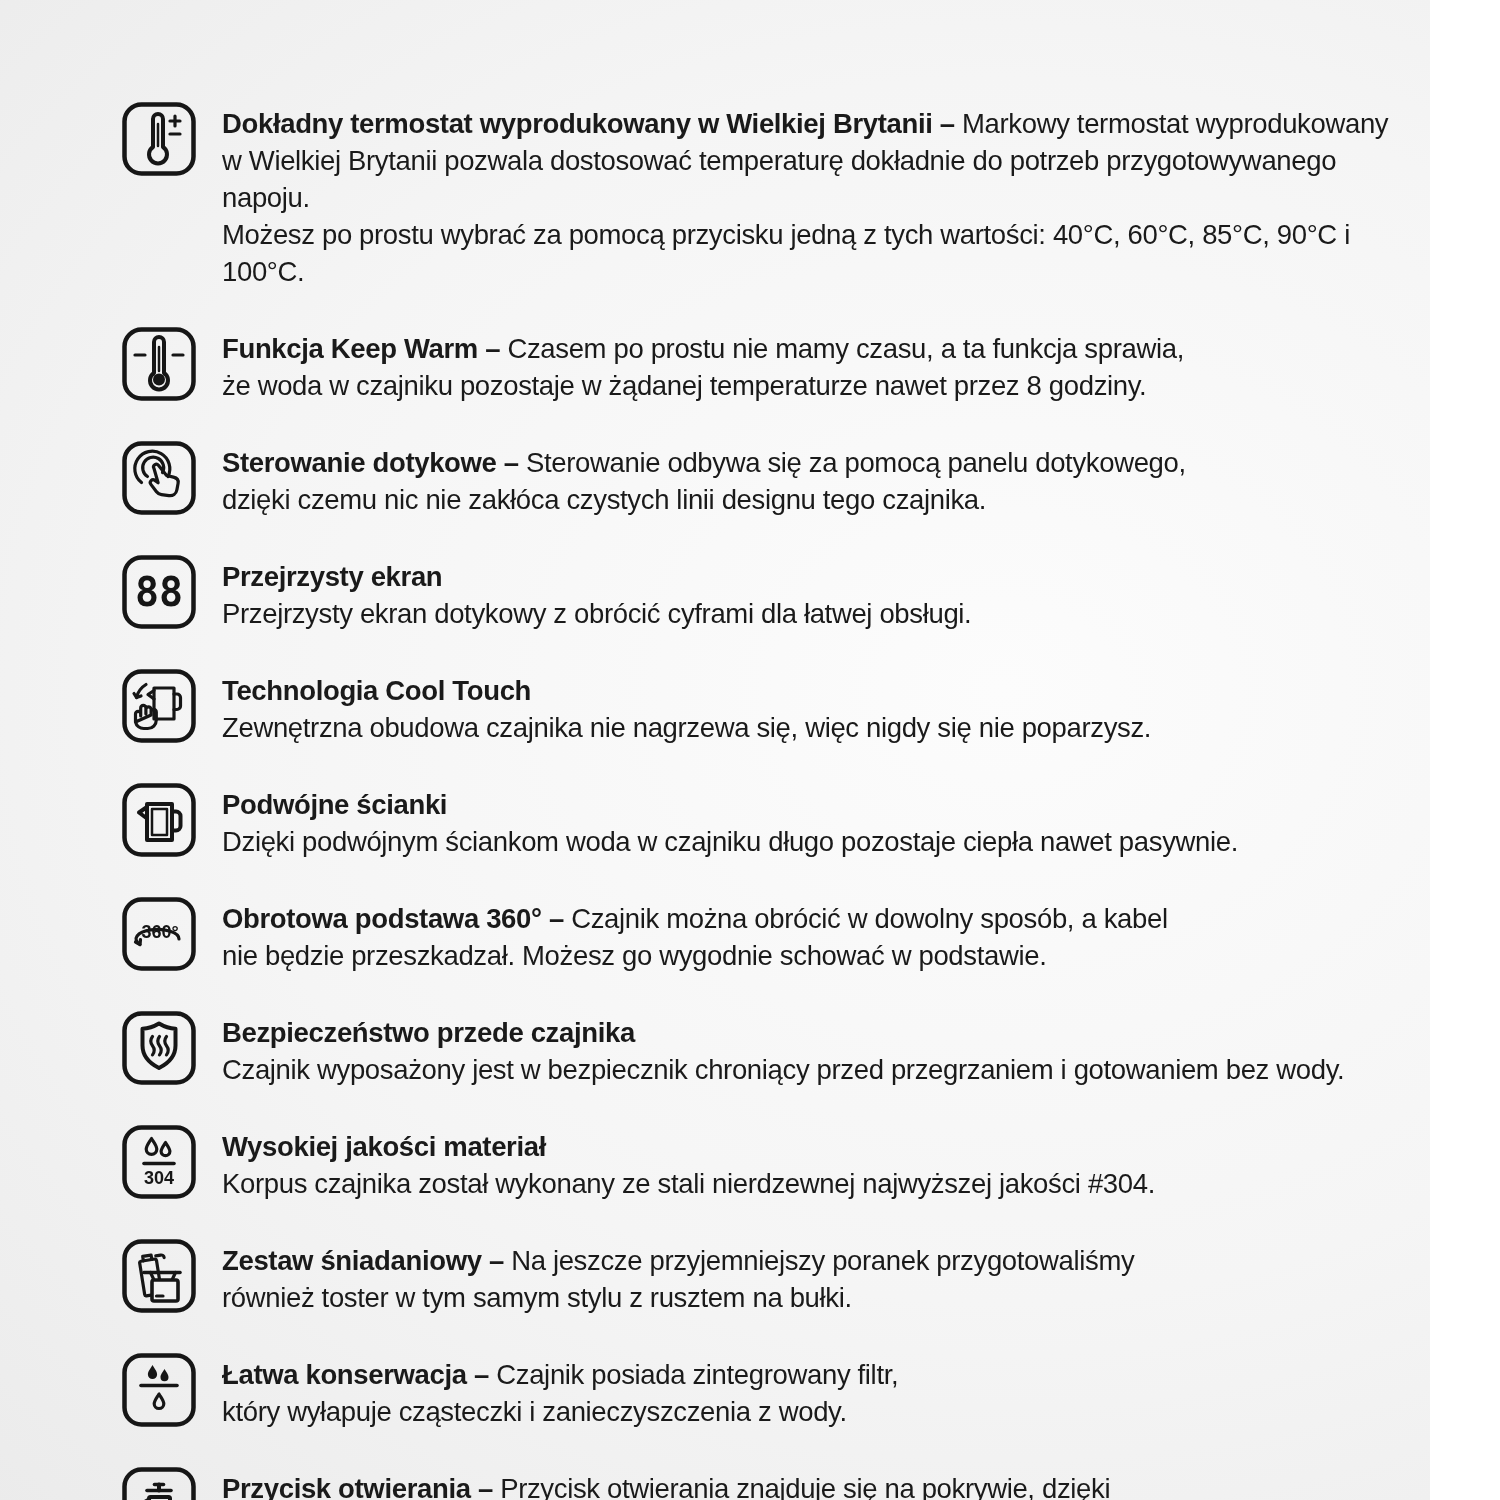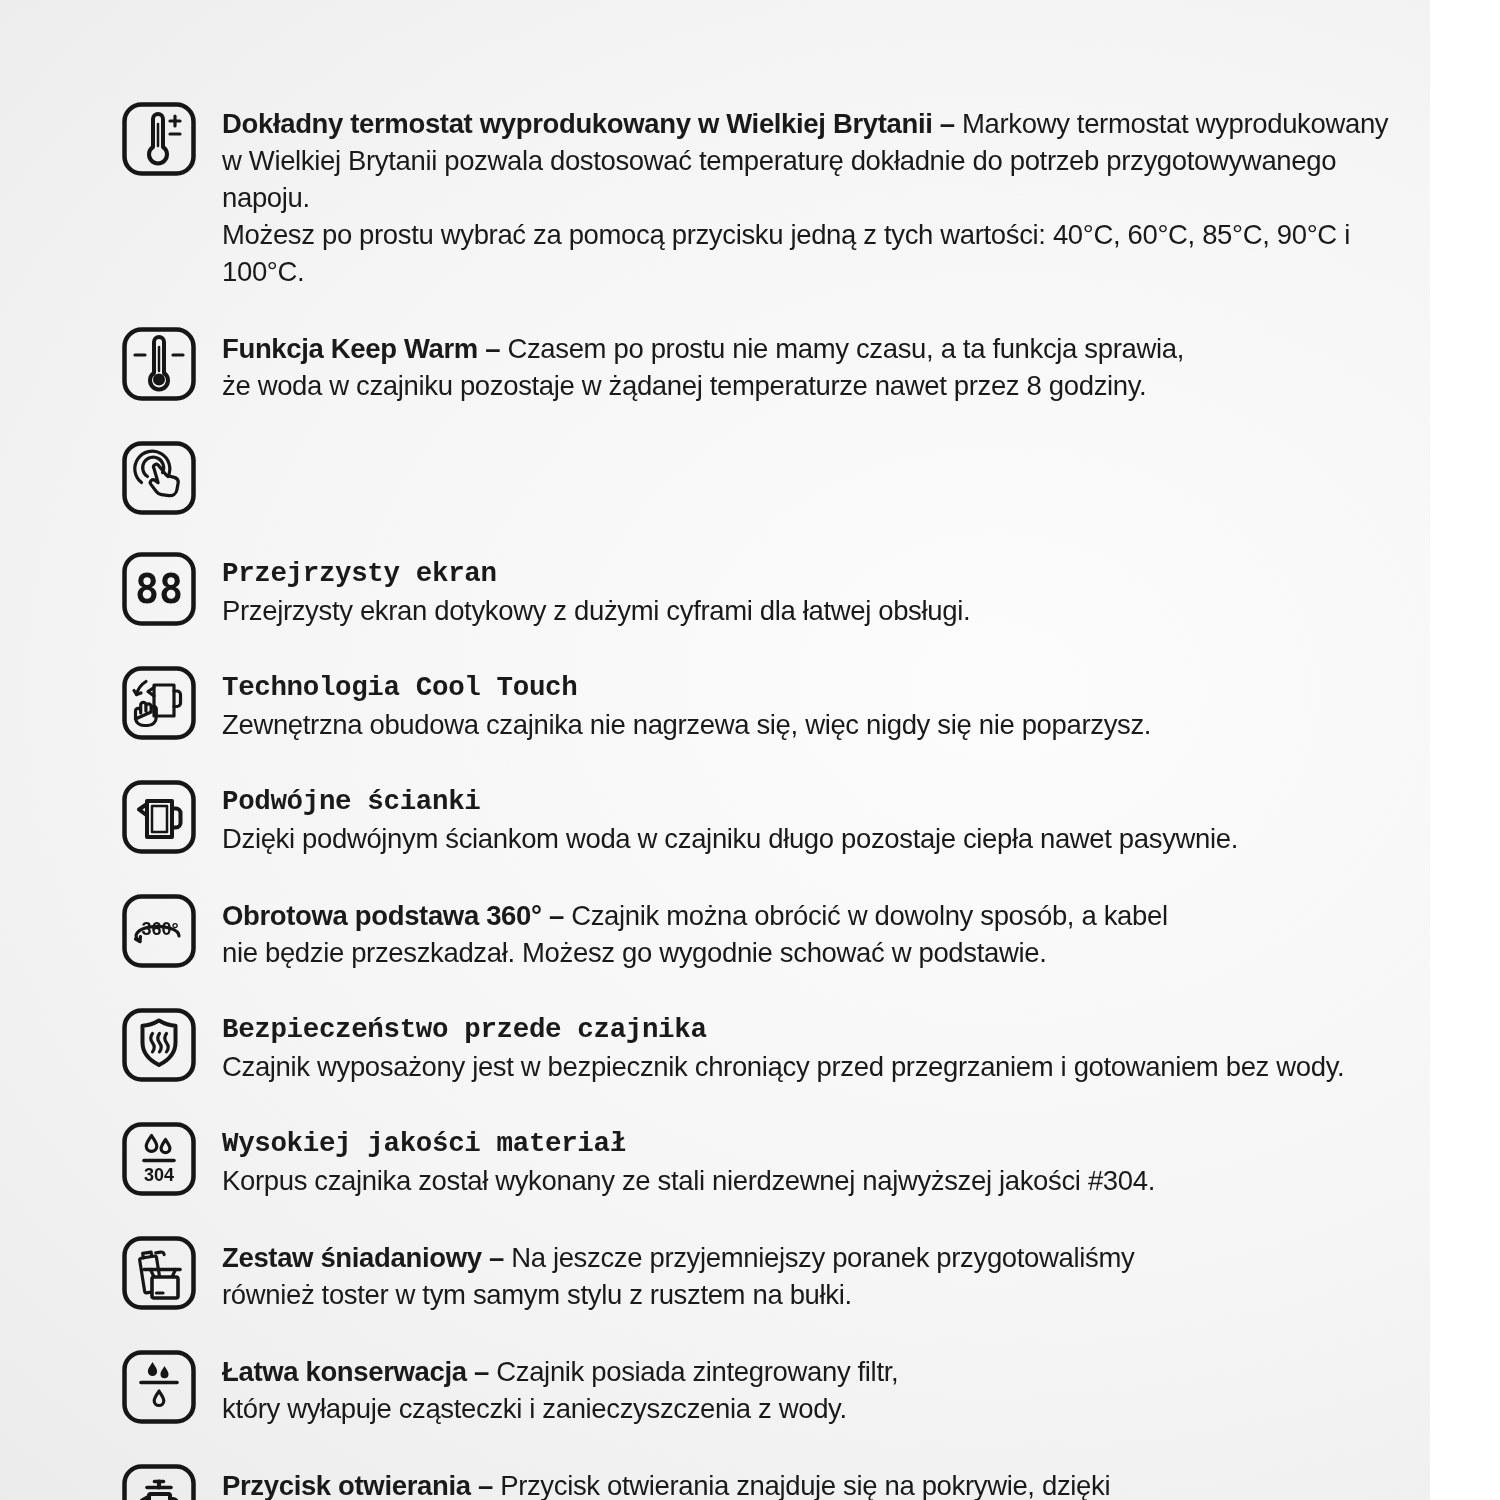--- a/index.html
+++ b/index.html
@@ -17,21 +17,21 @@
     display:flex; flex-direction:column; gap:37px;
   }
   .feature { display:flex; align-items:flex-start; gap:26px; }
   .icon-box { flex:0 0 74px; width:74px; height:74px; margin-top:0; }
   .icon-box svg { display:block; width:74px; height:74px; }
   .text {
     font-size:27.5px; line-height:37px; letter-spacing:-0.35px;
     white-space:pre-line; max-width:1190px; padding-top:3px;
   }
   .title { font-weight:700; }
-  .title.block { display:block;font-family:Liberation Mono, monospace; }
+  .title.block { display:block; }
   .ic { fill:none; stroke:#161616; stroke-width:4; stroke-linecap:round; stroke-linejoin:round; }
   .frame { stroke-width:4.5; }
   .thin { stroke-width:2.5; }
   .mid  { stroke-width:3.2; }
   .fat  { stroke-width:3.6; }
   .fill { fill:#161616; stroke:none; }
   .itxt { fill:#161616; stroke:none; font-family:"Liberation Sans","DejaVu Sans",sans-serif; }
   .seg  { font-family:"DejaVu Sans Mono",monospace; font-weight:700; }
 </style>
 </head>
@@ -73,30 +73,32 @@
 
     <div class="feature">
       <div class="icon-box">
         <svg viewBox="0 0 74 74">
             <rect class="ic frame" x="2.5" y="2.5" width="69" height="69" rx="17"></rect>
             <path class="ic mid" d="M25.5 35.5 a10.5 10.5 0 1 1 15 -4"></path>
             <path class="ic mid" d="M19.5 41.5 a17.5 17.5 0 1 1 26.5 -6"></path>
             <path class="ic mid" d="M32 27.5 c-1.8-3 2.2-5.8 4.4-3.2 l8.2 10.2 6.8 1.6 c3.4 0.8 5.3 2.7 4.7 6.1 l-1.2 6.6 c-0.7 3.9-4.1 6.3-8 5.8 l-7.4-1 c-2-0.3-3.8-1.3-5-2.9 l-5.6-7.3 c-2.1-2.8 1.3-6 4-4 l3.2 2.4 z"></path>
           </svg>
       </div>
+      <p class="text"><strong class="title">Sterowanie dotykowe –</strong> <span class="body">Sterowanie odbywa się za pomocą panelu dotykowego,
+dzięki czemu nic nie zakłóca czystych linii designu tego czajnika.</span></p>
     </div>
 
     <div class="feature">
       <div class="icon-box">
         <svg viewBox="0 0 74 74">
             <rect class="ic frame" x="2.5" y="2.5" width="69" height="69" rx="17"></rect>
             <text class="itxt seg" x="37" y="51" font-size="40" text-anchor="middle">88</text>
           </svg>
       </div>
-      <p class="text"><strong class="title block">Przejrzysty ekran</strong><span class="body">Przejrzysty ekran dotykowy z dużymi cyframi dla łatwej obsługi.</span></p>
+      <p class="text"><strong class="title block">Przejrzysty ekran</strong><span class="body">Przejrzysty ekran dotykowy z obrócić cyframi dla łatwej obsługi.</span></p>
     </div>
 
     <div class="feature">
       <div class="icon-box">
         <svg viewBox="0 0 74 74">
             <rect class="ic frame" x="2.5" y="2.5" width="69" height="69" rx="17"></rect>
             <rect class="ic mid" x="32" y="19" width="20" height="31"></rect>
             <path class="ic mid" d="M32 21.5 l-6 4 6 4.5"></path>
             <path class="ic mid" d="M52 25 h3 a3.5 3.5 0 0 1 3.5 3.5 v8.5 a3.5 3.5 0 0 1 -3.5 3.5 h-3"></path>
             <path class="ic mid" d="M24 15.5 a21 21 0 0 0 -9.5 13"></path>

